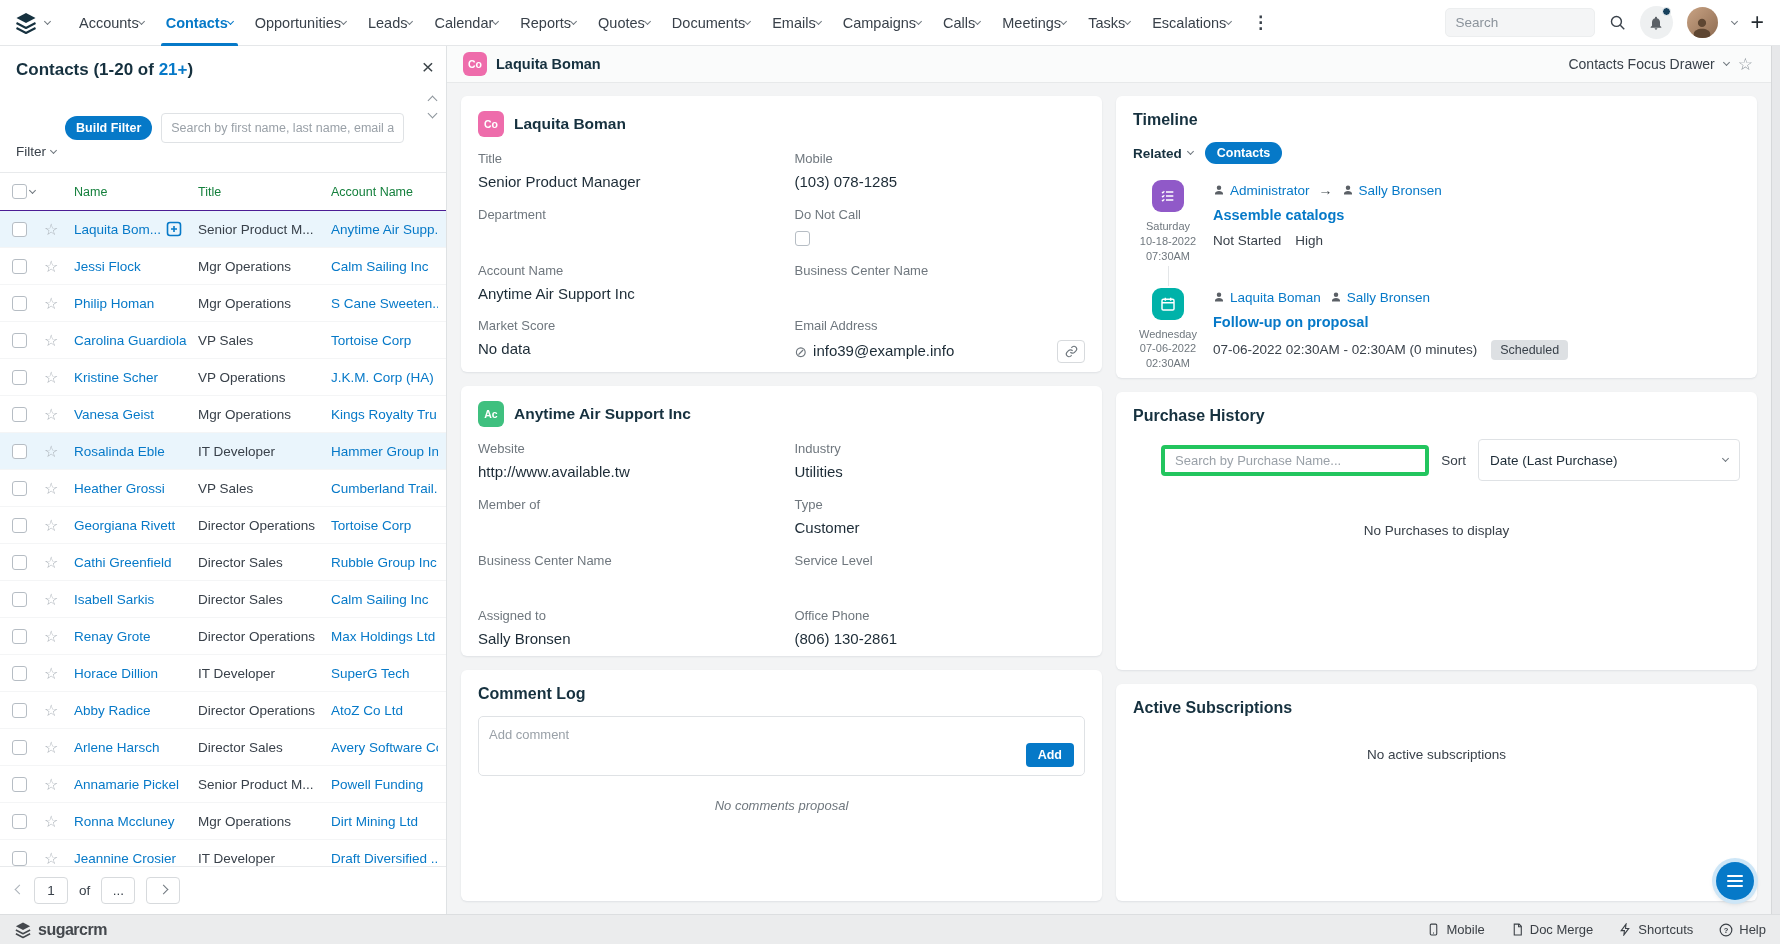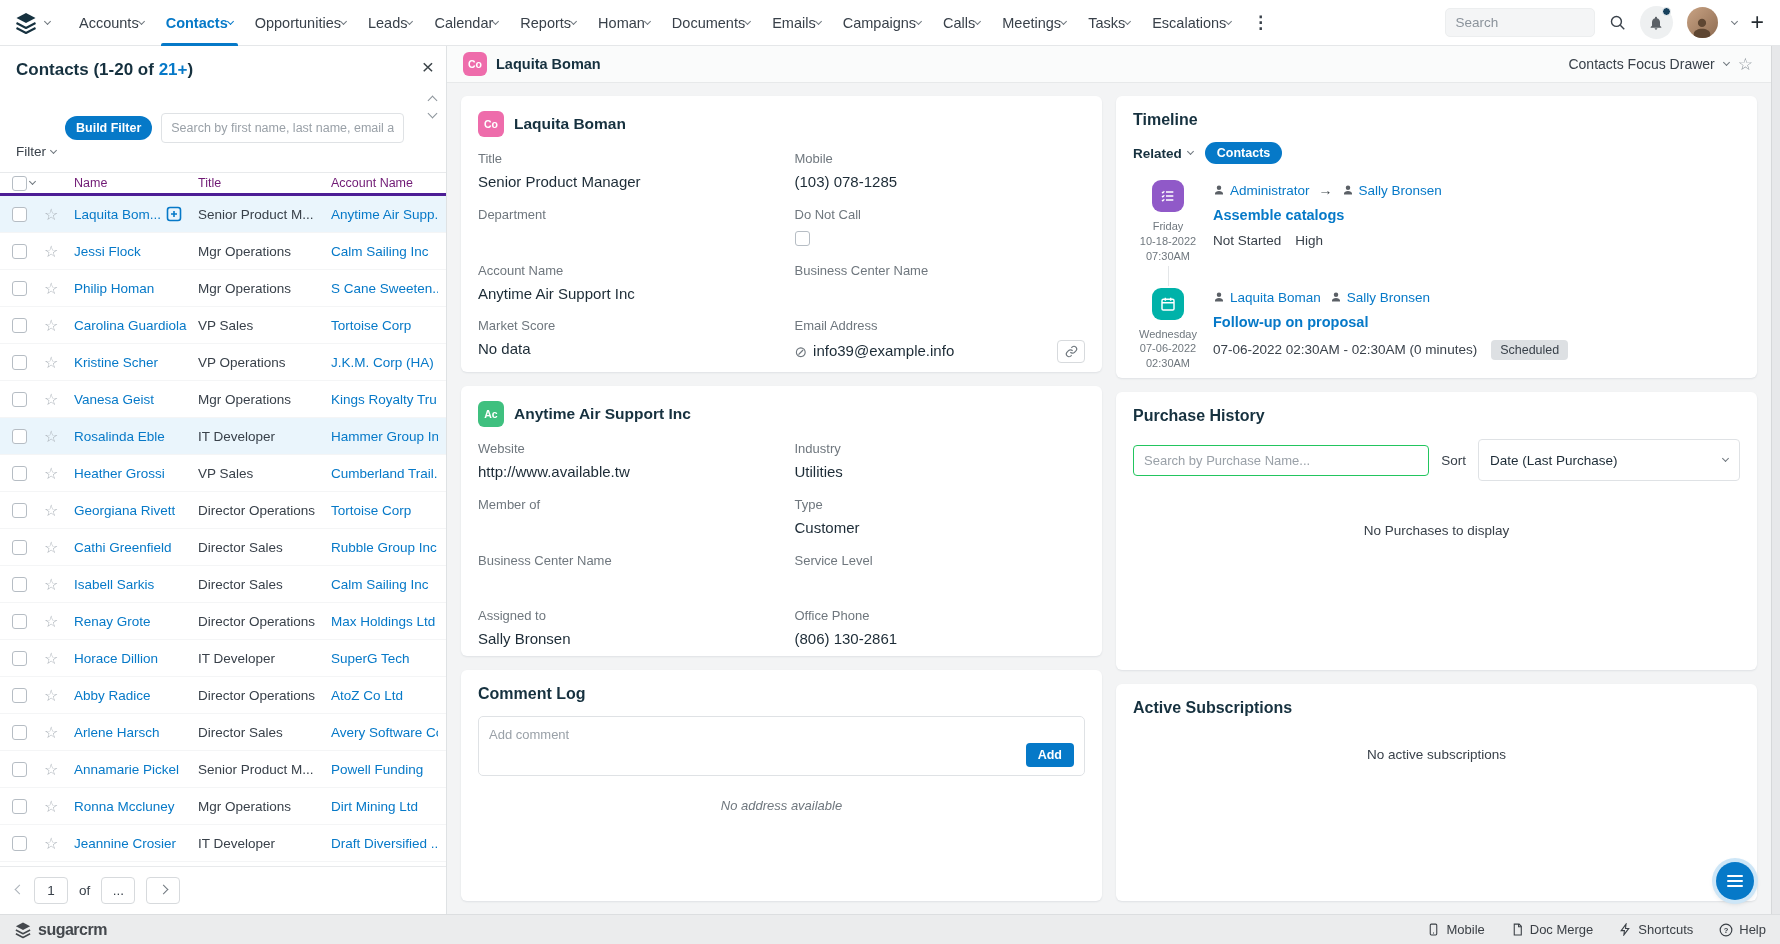--- a/index.html
+++ b/index.html
@@ -46,21 +46,21 @@
   .lp-close { position:absolute; top:10px; right:12px; font-size:21px; color:#3c4449; cursor:pointer; line-height:1; }
   .lp-filterrow { display:flex; align-items:center; gap:9px; margin-top:16px; padding-right:28px; }
   .filter-lbl { font-size:13.5px; color:#39414a; display:flex; align-items:center; gap:5px; cursor:pointer;margin-top:48px; }
   .build-filter { background:#0679c8; color:#fff; border:none; border-radius:13px; height:24px; padding:0 11px; font-size:12.5px; font-weight:700; font-family:inherit; cursor:pointer; white-space:nowrap; }
   .lp-search { flex:1; min-width:0; height:30px; border:1px solid #dfe2e5; border-radius:4px; padding:0 9px; font-size:12.5px; color:#39414a; font-family:inherit; }
   .lp-search::placeholder { color:#9aa1a8; }
   .rec-nav { position:absolute; right:10px; top:48px; display:flex; flex-direction:column; gap:9px; align-items:center; }
   .chevbtn { cursor:pointer; color:#8c949b; display:flex; }
   .chevbtn .chev { border-color:#8c949b; }
 
-  .lheader { display:flex; align-items:center; height:24px; border-top:1px solid #e8eaec; border-bottom:3px solid #4c1d95; margin-top:13px; padding:0 8px 0 12px; font-size:12.5px; color:#701a75; }
+  .lheader { display:flex; align-items:center; height:39px; border-top:1px solid #e8eaec; border-bottom:1px solid #4c1d95; margin-top:13px; padding:0 8px 0 12px; font-size:12.5px; color:#15803d; }
   .col-check { width:32px; display:flex; align-items:center; gap:3px; }
   .col-star { width:30px; font-size:16px; color:#aab1b8; cursor:pointer; }
   .col-name { width:124px; display:flex; align-items:center; gap:5px; overflow:hidden; white-space:nowrap; }
   .col-title { width:133px; overflow:hidden; white-space:nowrap; }
   .col-account { flex:1; overflow:hidden; white-space:nowrap; }
   .lbody { flex:1; overflow:hidden; }
   .lrow { display:flex; align-items:center; height:37px; padding:0 8px 0 12px; font-size:13.5px; border-bottom:1px solid #f4f5f6; cursor:pointer; }
   .lrow.selected { background:#eaf5fc; }
   .lrow a { color:#0679c8; overflow:hidden; text-overflow:clip; white-space:nowrap; }
   .c-title { color:#39414a; }
@@ -119,21 +119,21 @@
   .tl-body { flex:1; padding-left:10px; min-width:0; }
   .tl-people { display:flex; align-items:center; gap:9px; font-size:13.5px; margin-top:2px; flex-wrap:wrap; }
   .tl-person { display:inline-flex; align-items:center; gap:5px; color:#0679c8; cursor:pointer; }
   .tl-arrow { color:#3c4449; font-size:14px; }
   .tl-title { color:#0679c8; font-weight:700; font-size:14.5px; margin-top:9px; cursor:pointer; }
   .tl-meta { display:flex; align-items:center; gap:14px; margin-top:10px; font-size:13.5px; color:#39414a; }
   .tl-badge { background:#dde0e3; color:#39414a; border-radius:4px; padding:3px 9px; font-size:12.5px; }
 
   
   .ph-row { display:flex; align-items:center; gap:12px; margin-top:14px; }
-  .ph-search { flex:1; height:31px; border:1px solid #22c55e; border-radius:4px; padding:0 10px; font-size:13px; font-family:inherit; color:#39414a; min-width:0; }
+  .ph-search { flex:1; height:31px; border:4px solid #22c55e; border-radius:4px; padding:0 10px; font-size:13px; font-family:inherit; color:#39414a; min-width:0;margin-left:28px; }
   .ph-search::placeholder { color:#9aa1a8; }
   .ph-sort-lbl { font-size:13.5px; color:#39414a; }
   .ph-select { width:262px; height:42px; border:1px solid #dfe2e5; border-radius:4px; display:flex; align-items:center; justify-content:space-between; padding:0 11px; font-size:13.5px; color:#1c2b36; cursor:pointer; flex-shrink:0; background:#fff; }
   .empty-center { text-align:center; font-size:13.5px; color:#39414a; margin-top:42px; }
   .empty-center.subs { margin-top:30px; }
 
   
   .drawer-edge { width:9px; background:#e7e8ea; border-left:1px solid #d6d8da; flex-shrink:0; }
 
   
@@ -183,21 +183,21 @@
         <span class="nav-label">Calendar</span>
         <span class="chev sm"></span>
       </div>
 
   <div class="nav-item">
         <span class="nav-label">Reports</span>
         <span class="chev sm"></span>
       </div>
 
   <div class="nav-item">
-        <span class="nav-label">Homan</span>
+        <span class="nav-label">Quotes</span>
         <span class="chev sm"></span>
       </div>
 
   <div class="nav-item">
         <span class="nav-label">Documents</span>
         <span class="chev sm"></span>
       </div>
 
   <div class="nav-item">
         <span class="nav-label">Emails</span>
@@ -643,21 +643,21 @@
 
           </div>
         </div>
 
         <div class="card" id="comment-card">
           <div class="card-title">Comment Log</div>
           <div class="comment-box">
             <span class="comment-ph">Add comment</span>
             <button class="add-btn">Add</button>
           </div>
-          <div class="no-comments">No address available</div>
+          <div class="no-comments">No comments proposal</div>
         </div>
       </div>
 
       <div class="colR">
 
         <div class="card" id="timeline-card">
           <div class="card-title">Timeline</div>
           <div class="tl-filter">
             <span class="tl-related">
                 <span>Related</span>
@@ -669,21 +669,21 @@
     <div class="tl-entry">
       <div class="tl-left">
         <span class="tl-icon" style="background: rgb(144, 89, 200);">
                     <svg width="16" height="16" viewBox="0 0 24 24" fill="none" stroke="#fff" stroke-width="2.2">
                       <path d="M9 6h11M9 12h11M9 18h11"></path>
                       <path d="m3 6 1.2 1.2L6.5 4.9" stroke-width="1.8"></path>
                       <path d="m3 12 1.2 1.2L6.5 10.9" stroke-width="1.8"></path>
                       <path d="m3 18 1.2 1.2L6.5 16.9" stroke-width="1.8"></path>
                     </svg>
                   </span>
-        <span class="tl-day">Friday</span>
+        <span class="tl-day">Saturday</span>
         <span class="tl-date">10-18-2022</span>
         <span class="tl-time">07:30AM</span>
       </div>
       <div class="tl-body">
         <div class="tl-people">
                     <span class="tl-person">
                       <svg width="12" height="12" viewBox="0 0 24 24" fill="#5b6066">
                         <path d="M12 12a4.5 4.5 0 1 0 0-9 4.5 4.5 0 0 0 0 9zm0 2c-4.2 0-8 2.1-8 5v2h16v-2c0-2.9-3.8-5-8-5z"></path>
                       </svg>
                       <span>Administrator</span>

